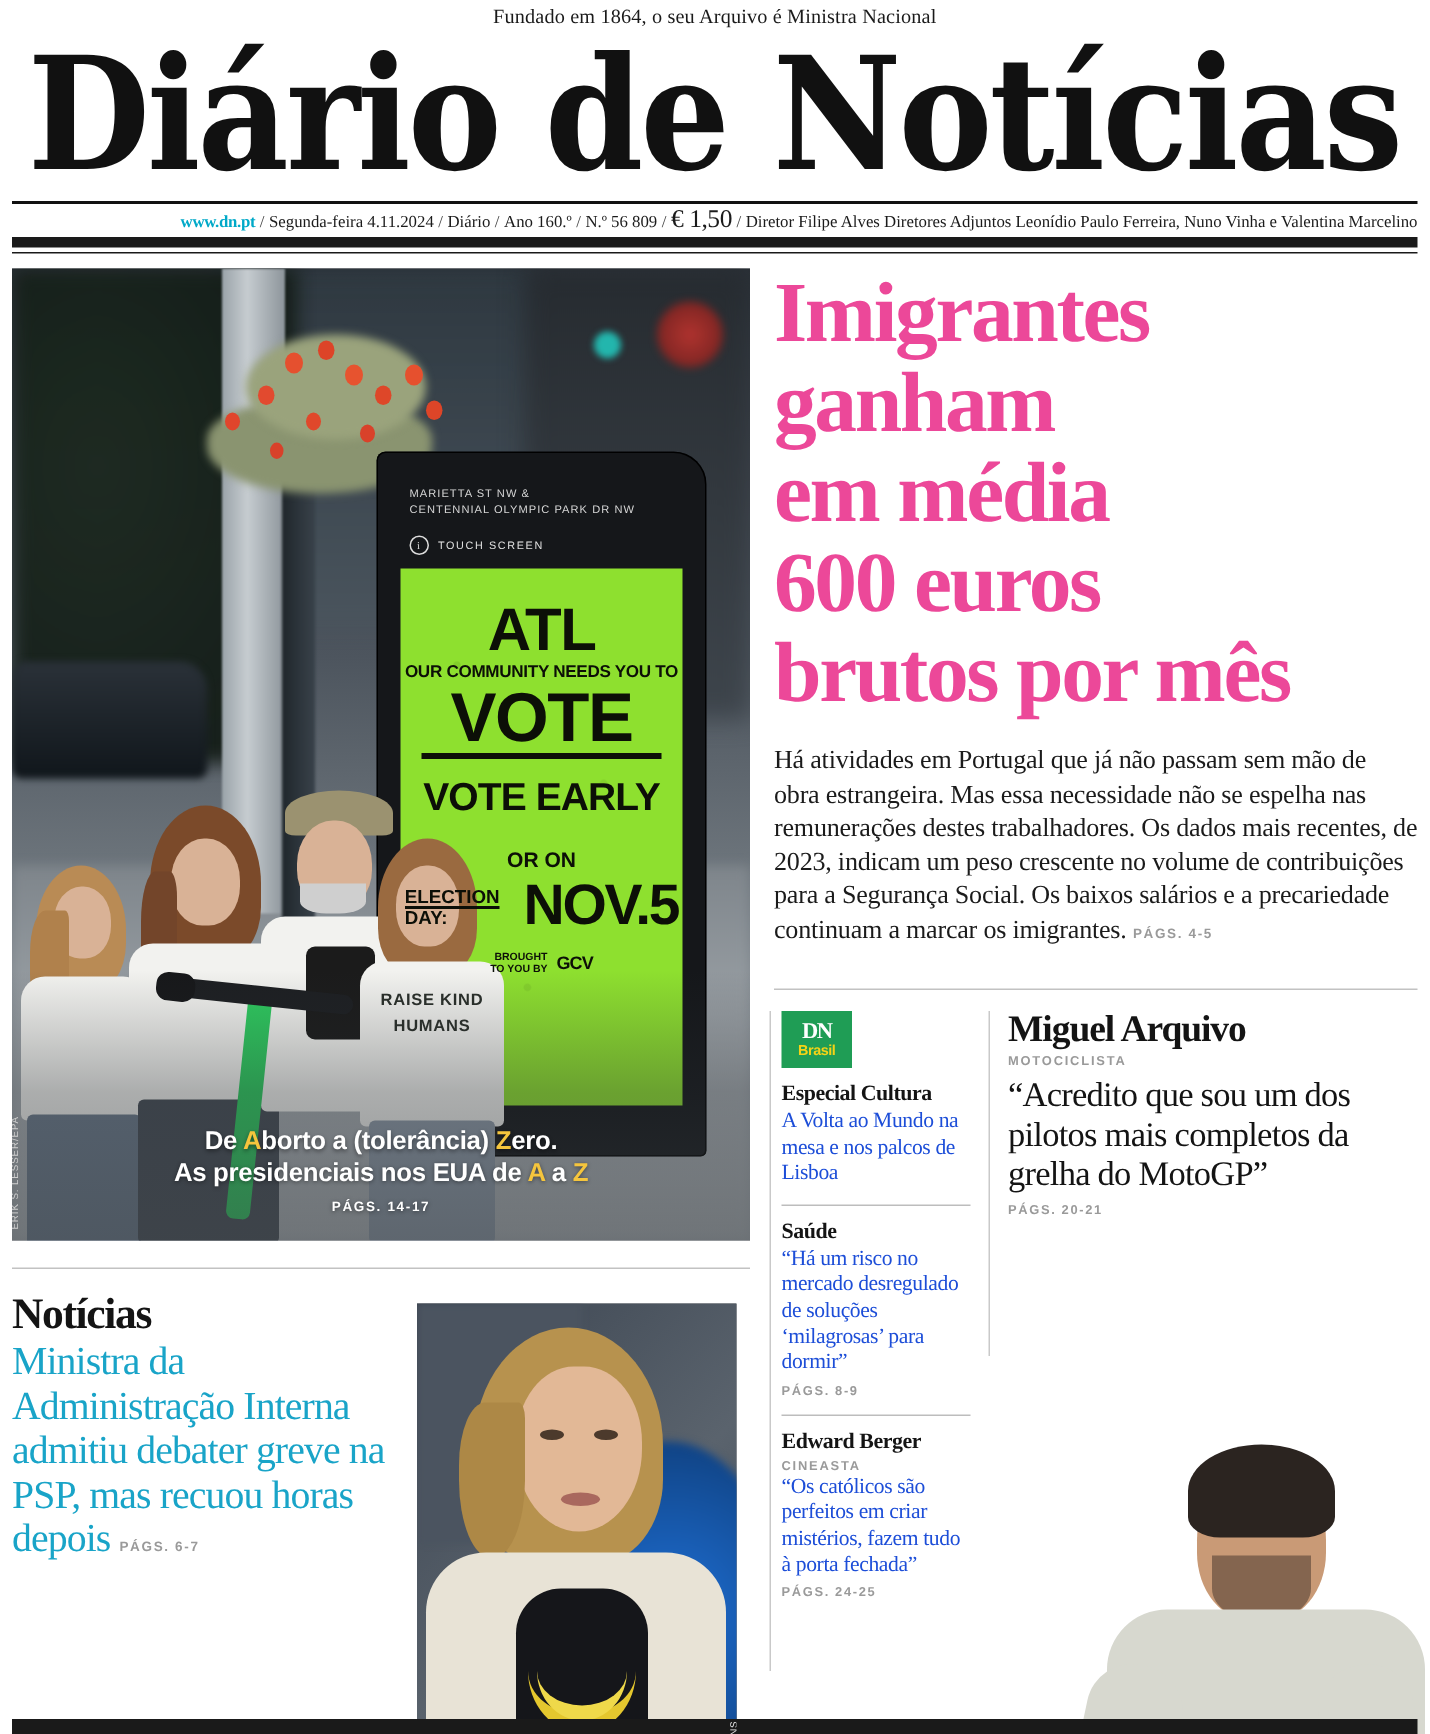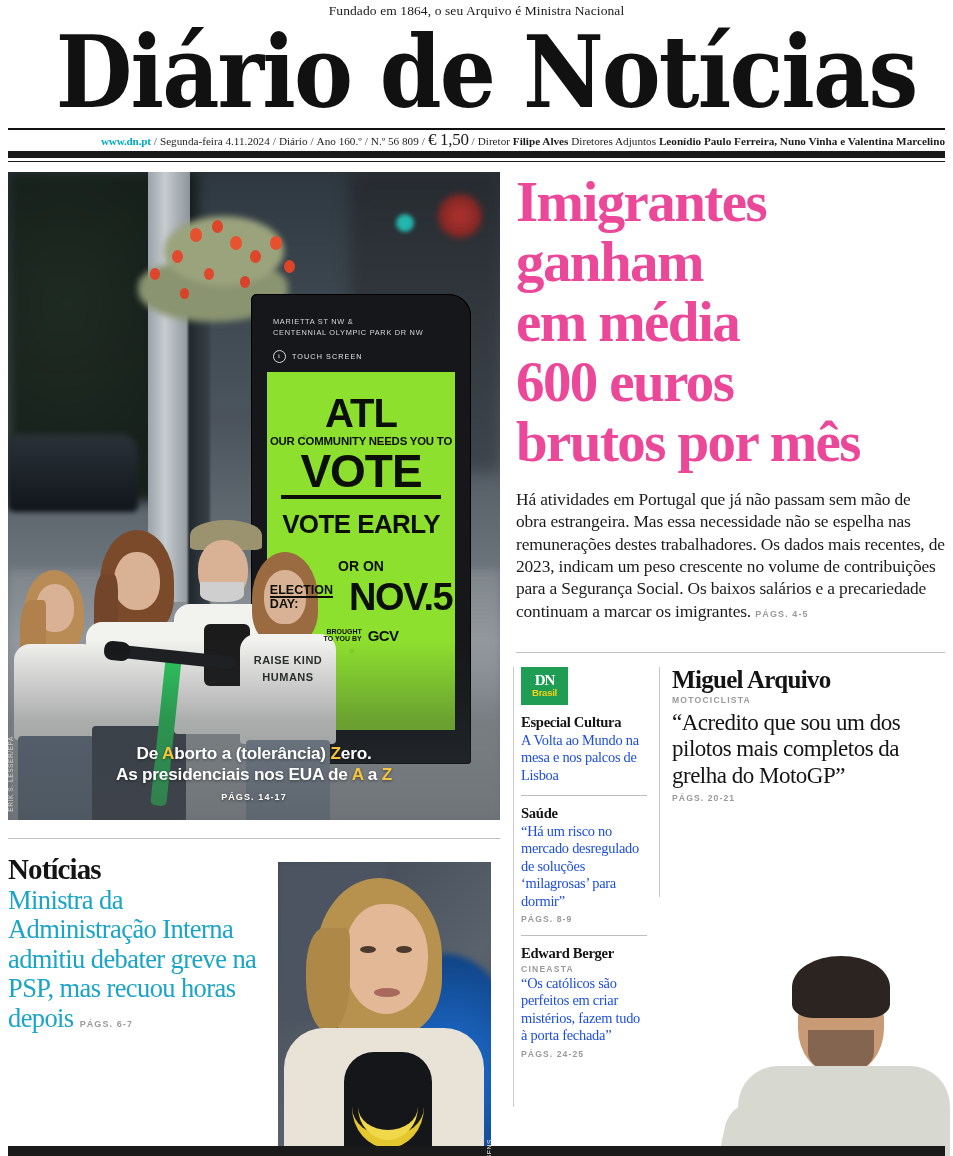--- a/index.html
+++ b/index.html
@@ -11,35 +11,35 @@
     -webkit-font-smoothing:antialiased;
   }
   .page{position:relative;width:953px;height:1156px;background:#fff;}
 
   
   .tagline{
     text-align:center;font-family:"Liberation Serif",serif;
     font-size:13.5px;letter-spacing:.1px;color:#1a1a1a;
     padding-top:2px;height:18px;line-height:18px;
   }
-  .masthead-wrap{position:relative;padding:0 24px;margin-left:20px;}
+  .masthead-wrap{position:relative;padding:0 6px;}
   .masthead{
     display:block;width:100%;height:auto;
   }
   .masthead svg{display:block;width:100%;height:auto;}
   .mast-rule-top{height:2px;background:#111;margin:2px 8px 0 8px;}
   .infoline{
     display:flex;align-items:baseline;justify-content:flex-end;
     gap:0;font-size:11.2px;line-height:14px;
     padding:3px 8px 2px 13px;white-space:nowrap;
     font-family:"Liberation Serif",serif;color:#1b1b1b;
   }
   .infoline .url{color:#00a9c8;font-weight:bold;letter-spacing:-.2px;}
   .infoline .sep{color:#444;padding:0 3px;}
-  .infoline b{font-weight:bold;}
+  .infoline b{font-weight:normal;}
   .infoline .price{font-size:17px;font-weight:normal;letter-spacing:-.3px;}
   .mast-rule-bot{height:7px;background:#1a1a1a;margin:1px 8px 0 8px;}
   .mast-rule-thin{height:1px;background:#1a1a1a;margin:3px 8px 0 8px;}
 
   
   .body-grid{position:relative;margin-top:10px;padding:0 8px;}
 
   
   .photo-main{
     position:absolute;left:8px;top:0;width:492px;height:648px;
@@ -87,21 +87,21 @@
   .p-sub{font-weight:bold;font-size:11.4px;letter-spacing:-.2px;margin-top:3px;}
   .p-vote{font-weight:bold;font-size:46px;letter-spacing:-1px;line-height:46px;margin-top:1px;}
   .p-ul{height:4px;background:#0c0f07;margin:1px 14px 0 14px;}
   .p-early{font-weight:bold;font-size:26px;letter-spacing:-.6px;margin-top:10px;}
   .p-oron{font-weight:bold;font-size:14px;letter-spacing:0;margin-top:18px;}
   .p-day{display:flex;align-items:center;justify-content:center;gap:16px;margin-top:2px;}
   .p-day .eld{text-align:left;font-weight:bold;font-size:12.5px;line-height:12px;}
   .p-day .eld .u{border-bottom:2px solid #0c0f07;display:block;}
   .p-nov{font-weight:bold;font-size:38px;letter-spacing:-1.5px;}
   .p-foot{display:flex;align-items:center;justify-content:center;gap:6px;margin-top:9px;font-weight:bold;font-size:7px;line-height:7px;}
-  .p-foot .gcv{font-size:15px;letter-spacing:-.6px;text-align:right;}
+  .p-foot .gcv{font-size:12px;letter-spacing:-.6px;text-align:right;}
 
   
   .people{position:absolute;left:0;bottom:0;width:330px;height:330px;}
   .pers{position:absolute;}
   .head{border-radius:48% 48% 45% 45%;background:#d9b296;}
   .hair{border-radius:50% 50% 40% 40%;}
   .shirt{background:#f2f2ef;border-radius:16px 16px 4px 4px;}
   .jeans{background:#5b6877;border-radius:4px;}
   .scooter{position:absolute;left:150px;bottom:14px;width:16px;height:150px;background:#2ecb5f;border-radius:5px;transform:rotate(6deg);}
   .scooter .bar{position:absolute;left:-54px;top:-6px;width:124px;height:13px;background:#1d1f22;border-radius:7px;}

